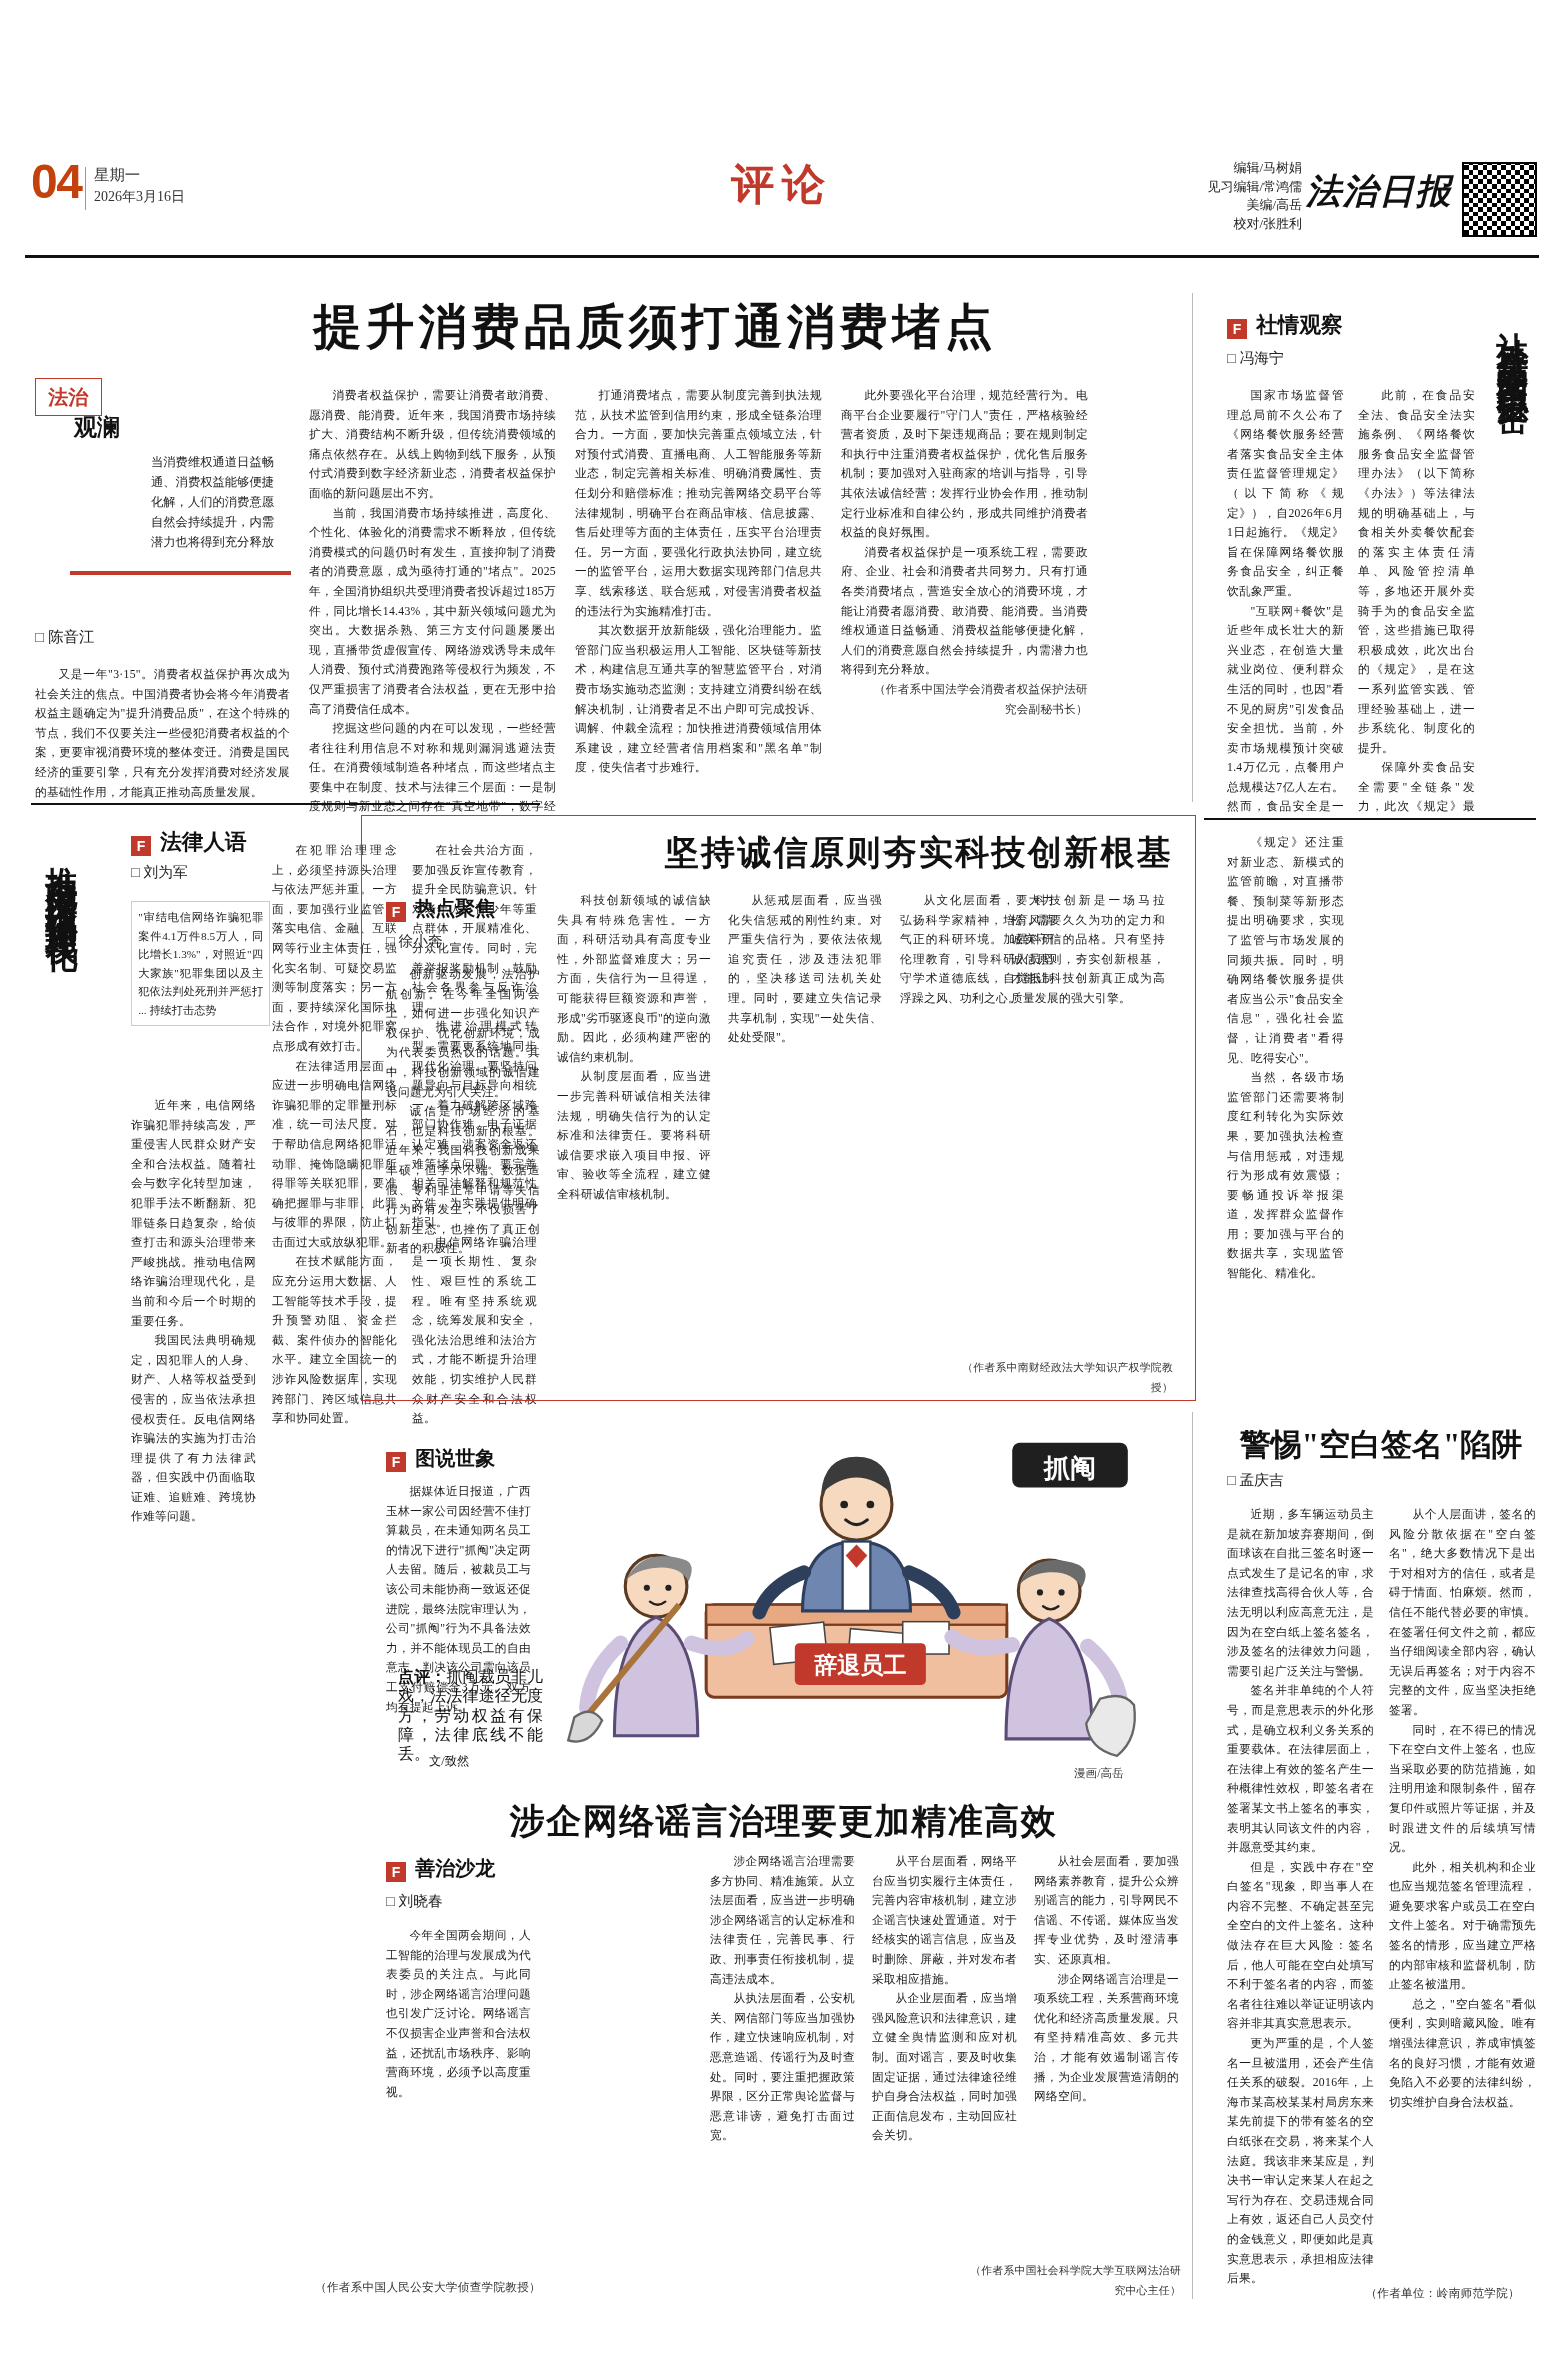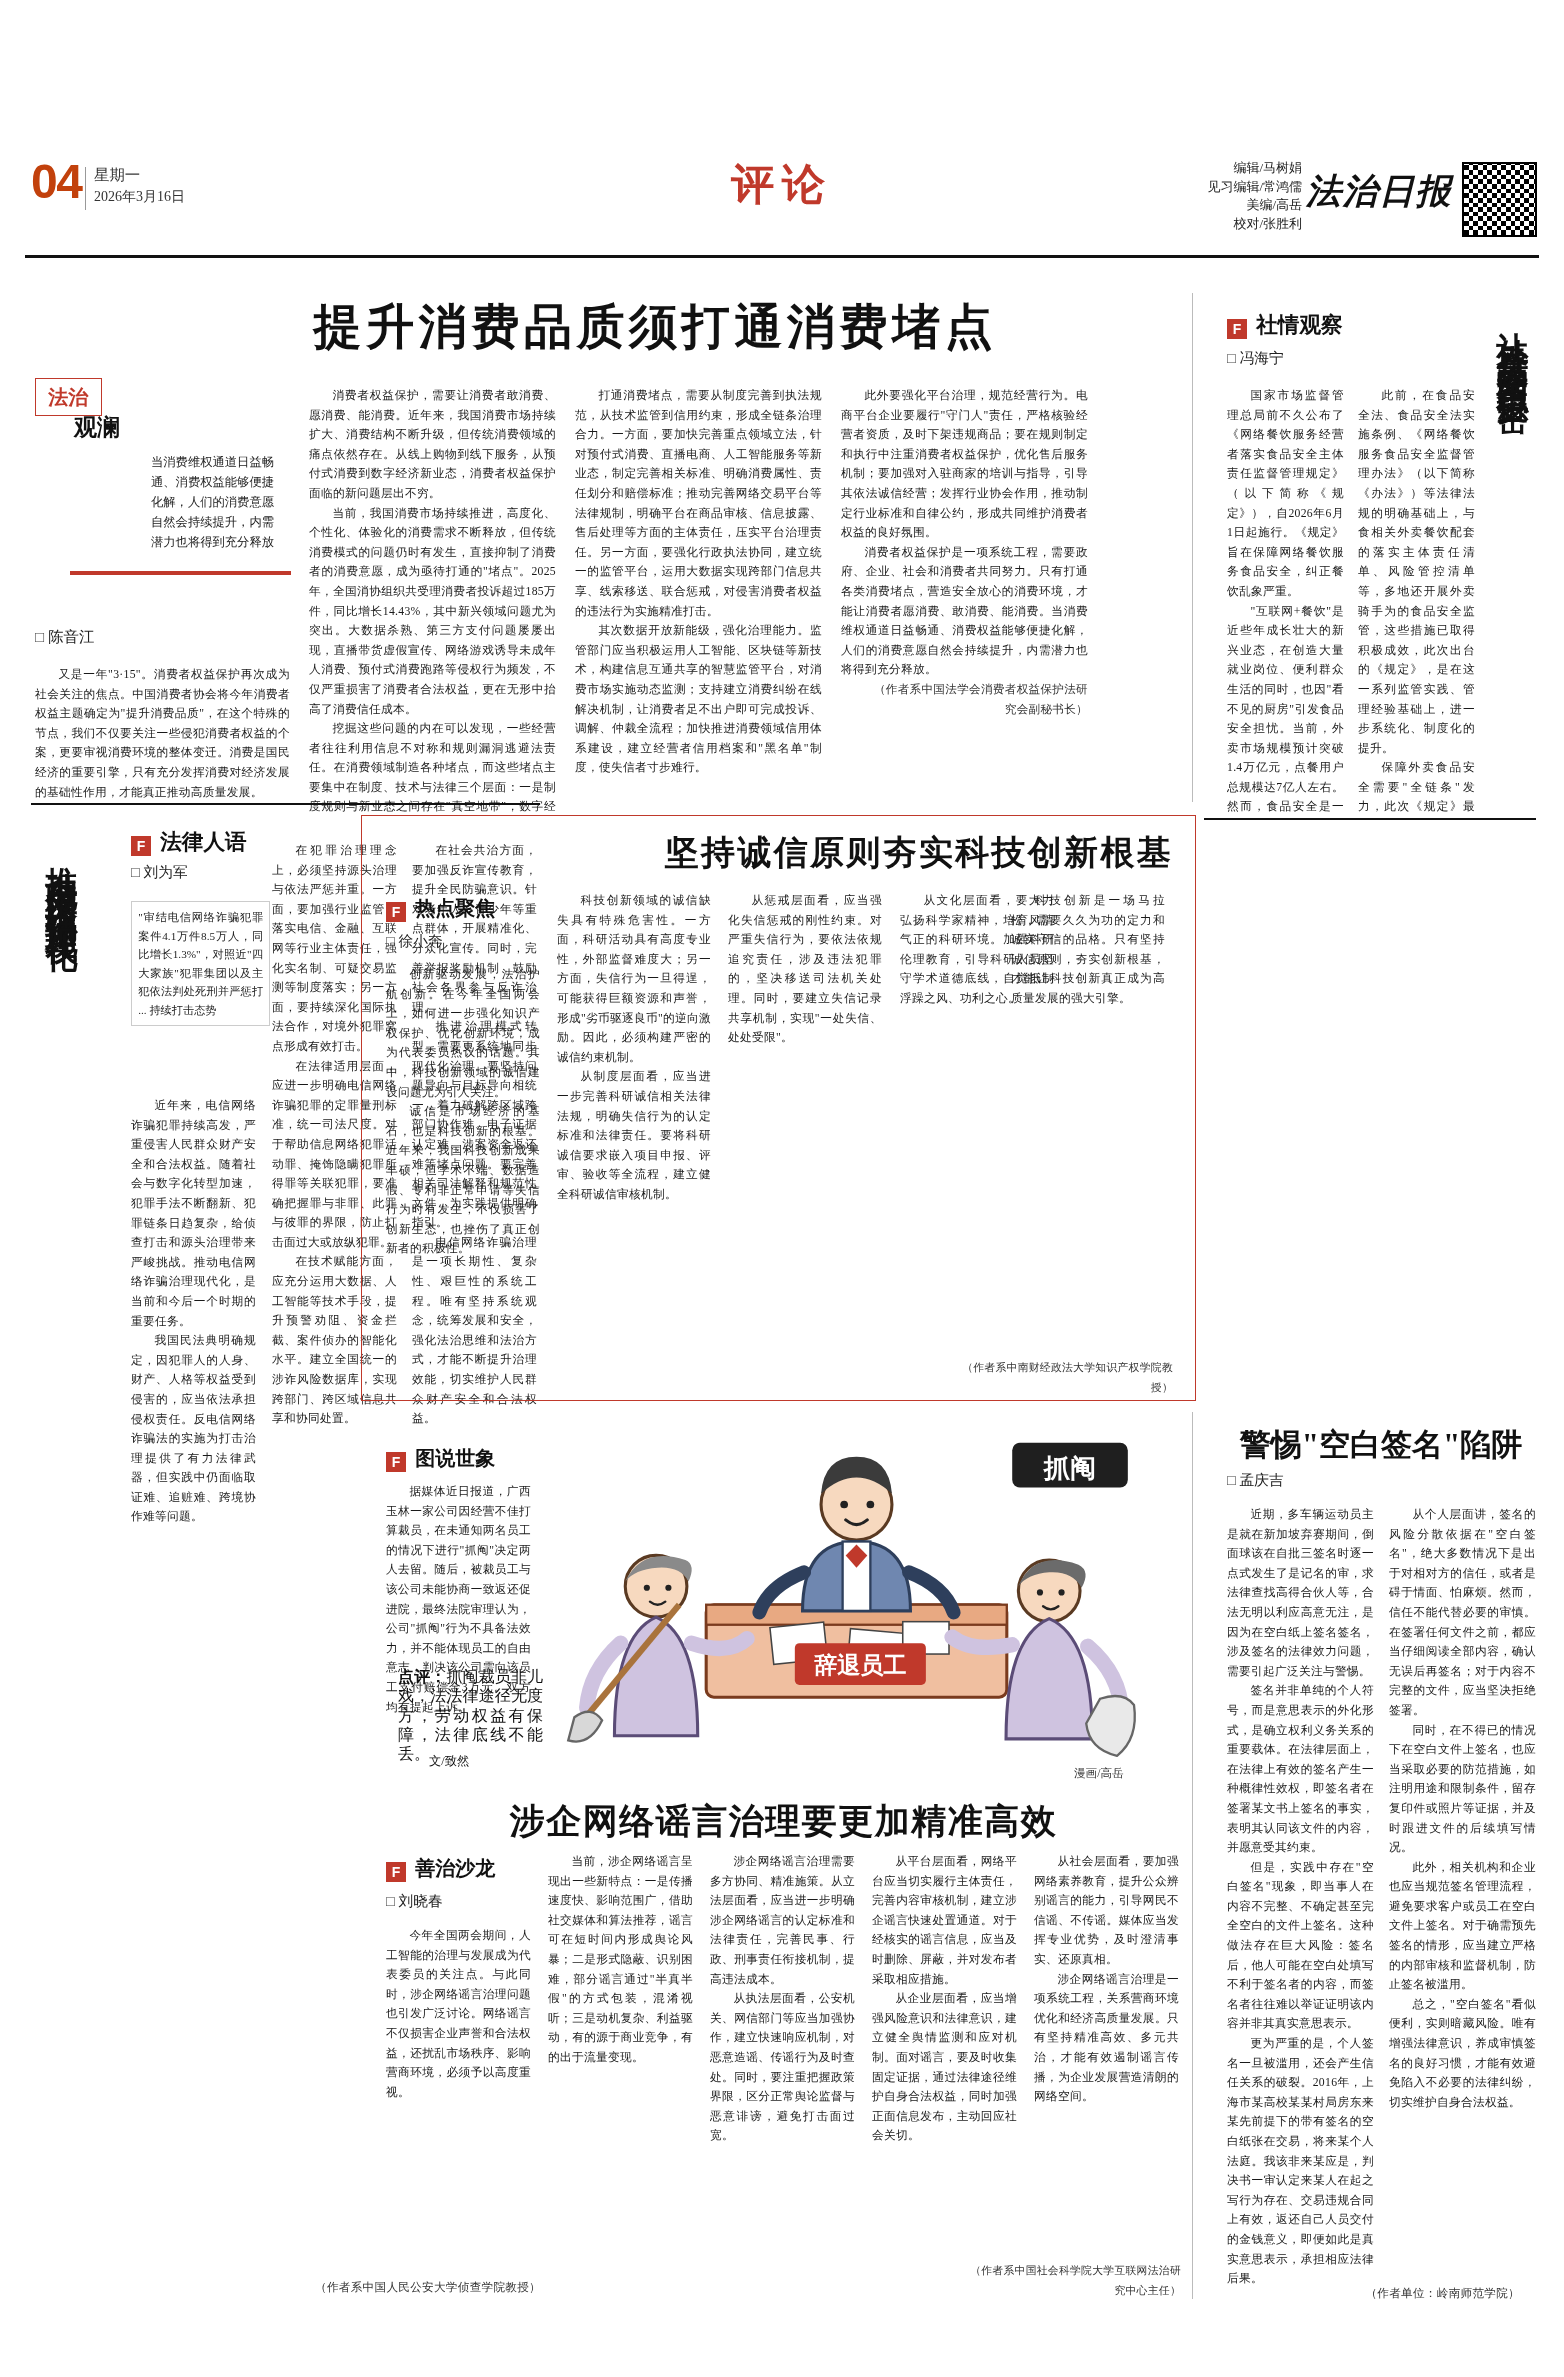--- a/index.html
+++ b/index.html
@@ -158,20 +158,24 @@
     <p>"互联网+餐饮"是近些年成长壮大的新兴业态，在创造大量就业岗位、便利群众生活的同时，也因"看不见的厨房"引发食品安全担忧。当前，外卖市场规模预计突破1.4万亿元，点餐用户总规模达7亿人左右。然而，食品安全是一道必须答好的必答题，"后厨"的阳光化、透明化是提升消费者信心的关键一环。</p>
 
   </div>
   <div class="body-text" style="left:1358px; top:386px; width:117px; height:432px; overflow:hidden;">
     <p>此前，在食品安全法、食品安全法实施条例、《网络餐饮服务食品安全监督管理办法》（以下简称《办法》）等法律法规的明确基础上，与食相关外卖餐饮配套的落实主体责任清单、风险管控清单等，多地还开展外卖骑手为的食品安全监管，这些措施已取得积极成效，此次出台的《规定》，是在这一系列监管实践、管理经验基础上，进一步系统化、制度化的提升。</p>
     <p>保障外卖食品安全需要"全链条"发力，此次《规定》最大的亮点在于压实经营者责任，强化平台技术支撑，可谓抓住了"牛鼻子"。通过要求网络餐饮服务平台建立健全食品安全管理制度，对入网餐饮服务提供者进行实名登记、审查许可证，确保"线上线下一致"，从源头上防范风险。</p>
   </div>
 
   <div class="hrule" style="left:1204px; top:818px; width:332px; height:1.5px;"></div>
 
+  <div class="body-text" style="left:1227px; top:833px; width:117px; height:556px; overflow:hidden;">
+    <p>《规定》还注重对新业态、新模式的监管前瞻，对直播带餐、预制菜等新形态提出明确要求，实现了监管与市场发展的同频共振。同时，明确网络餐饮服务提供者应当公示"食品安全信息"，强化社会监督，让消费者"看得见、吃得安心"。</p>
+    <p>当然，各级市场监管部门还需要将制度红利转化为实际效果，要加强执法检查与信用惩戒，对违规行为形成有效震慑；要畅通投诉举报渠道，发挥群众监督作用；要加强与平台的数据共享，实现监管智能化、精准化。</p>
+  </div>
 
   <div class="hrule" style="left:31px; top:803px; width:509px; height:1.5px;"></div>
 
   <div style="position:absolute; left:131px; top:827px;">
     <span class="flag">F</span>
     <span style="font-size:21.6px; font-weight:bold; font-family:'Liberation Sans',sans-serif;">法律人语</span>
   </div>
   <div class="byline" style="left:131px; top:863px;">刘为军</div>
 
   <div class="vtext" style="left:40px; top:841px; height:602px; font-size:32px;">推动电信网络诈骗治理现代化</div>
@@ -314,23 +318,20 @@
 
   <div style="position:absolute; left:386px; top:1855px;">
     <span class="flag">F</span>
     <span style="font-size:20px; font-weight:bold; font-family:'Liberation Sans',sans-serif;">善治沙龙</span>
   </div>
   <div class="byline" style="left:386px; top:1892px;">刘晓春</div>
 
   <div class="body-text" style="left:386px; top:1926px; width:145px; height:363px; overflow:hidden;">
     <p>今年全国两会期间，人工智能的治理与发展成为代表委员的关注点。与此同时，涉企网络谣言治理问题也引发广泛讨论。网络谣言不仅损害企业声誉和合法权益，还扰乱市场秩序、影响营商环境，必须予以高度重视。</p>
   </div>
-  <div class="body-text" style="left:548px; top:1852px; width:145px; height:440px; overflow:hidden;">
-    <p>当前，涉企网络谣言呈现出一些新特点：一是传播速度快、影响范围广，借助社交媒体和算法推荐，谣言可在短时间内形成舆论风暴；二是形式隐蔽、识别困难，部分谣言通过"半真半假"的方式包装，混淆视听；三是动机复杂、利益驱动，有的源于商业竞争，有的出于流量变现。</p>
-  </div>
   <div class="body-text" style="left:710px; top:1852px; width:145px; height:440px; overflow:hidden;">
     <p>涉企网络谣言治理需要多方协同、精准施策。从立法层面看，应当进一步明确涉企网络谣言的认定标准和法律责任，完善民事、行政、刑事责任衔接机制，提高违法成本。</p>
     <p>从执法层面看，公安机关、网信部门等应当加强协作，建立快速响应机制，对恶意造谣、传谣行为及时查处。同时，要注重把握政策界限，区分正常舆论监督与恶意诽谤，避免打击面过宽。</p>
   </div>
   <div class="body-text" style="left:872px; top:1852px; width:145px; height:440px; overflow:hidden;">
     <p>从平台层面看，网络平台应当切实履行主体责任，完善内容审核机制，建立涉企谣言快速处置通道。对于经核实的谣言信息，应当及时删除、屏蔽，并对发布者采取相应措施。</p>
     <p>从企业层面看，应当增强风险意识和法律意识，建立健全舆情监测和应对机制。面对谣言，要及时收集固定证据，通过法律途径维护自身合法权益，同时加强正面信息发布，主动回应社会关切。</p>
   </div>
   <div class="body-text" style="left:1034px; top:1852px; width:145px; height:401px; overflow:hidden;">
     <p>从社会层面看，要加强网络素养教育，提升公众辨别谣言的能力，引导网民不信谣、不传谣。媒体应当发挥专业优势，及时澄清事实、还原真相。</p>

